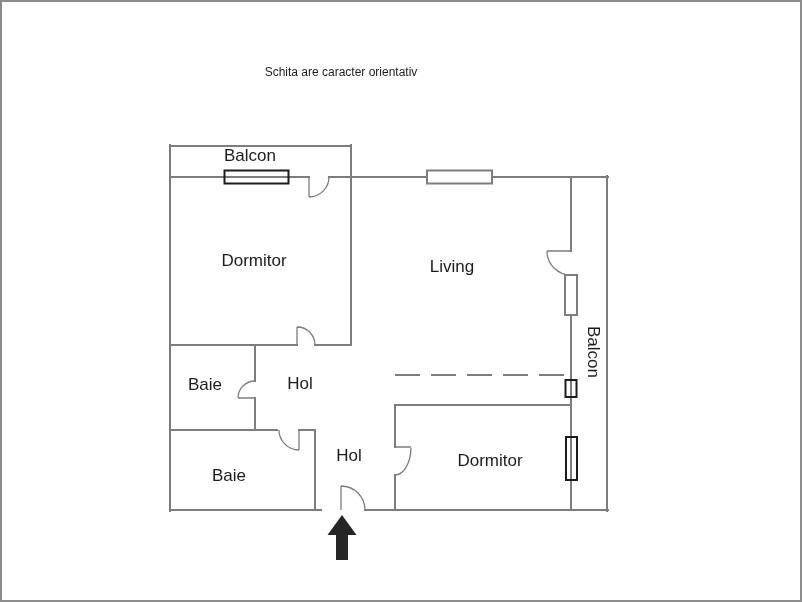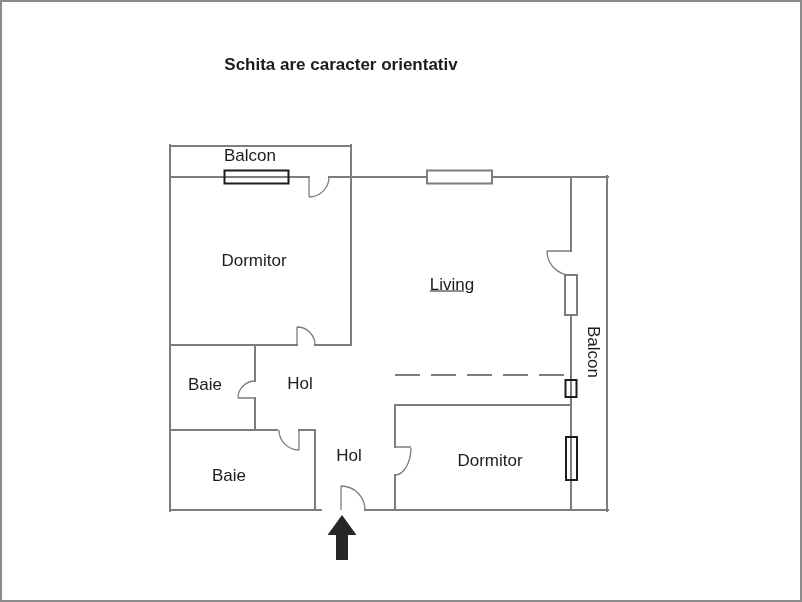--- a/index.html
+++ b/index.html
@@ -31,26 +31,25 @@
     color: #1c1c1c;
     white-space: nowrap;
     line-height: 1;
   }
   .label.vertical {
     transform: translate(-50%, -50%) rotate(90deg);
   }
   .title {
     position: absolute;
     left: 339px;
-    top: 63px;
+    top: 70px;
     transform: translate(-50%, -50%);
-    font-size: 17px;
+    font-size: 12px;
     color: #1c1c1c;
     white-space: nowrap;
-    font-weight: bold;
   }
 </style>
 </head>
 <body>
 
 <div class="page">
 
   <div class="title">Schita are caracter orientativ</div>
 
   <svg class="plan-svg" viewBox="0 0 802 602" xmlns="http://www.w3.org/2000/svg">
@@ -110,21 +109,21 @@
       <path d="M339,484 L339,508 M339,484 A24,24 0 0 1 363,508"></path>
     </g>
 
     <g>
       <polygon points="340,513 354.5,533 346,533 346,558 334,558 334,533 325.5,533" fill="#262626"></polygon>
     </g>
   </svg>
 
   <div class="label" style="left:248px; top:153px;">Balcon</div>
   <div class="label" style="left:252px; top:258px;">Dormitor</div>
-  <div class="label" style="left:450px; top:282px;text-decoration:underline;">Living</div>
+  <div class="label" style="left:450px; top:264px;">Living</div>
   <div class="label vertical" style="left:591px; top:350px;">Balcon</div>
   <div class="label" style="left:203px; top:382px;">Baie</div>
   <div class="label" style="left:298px; top:381px;">Hol</div>
   <div class="label" style="left:227px; top:473px;">Baie</div>
   <div class="label" style="left:347px; top:453px;">Hol</div>
   <div class="label" style="left:488px; top:458px;">Dormitor</div>
 
 </div>
 
 </body></html>

